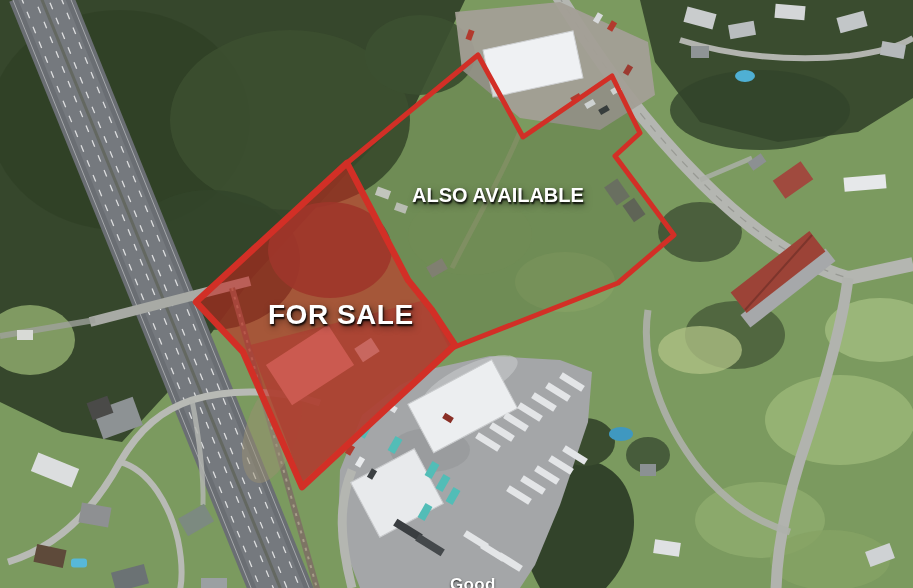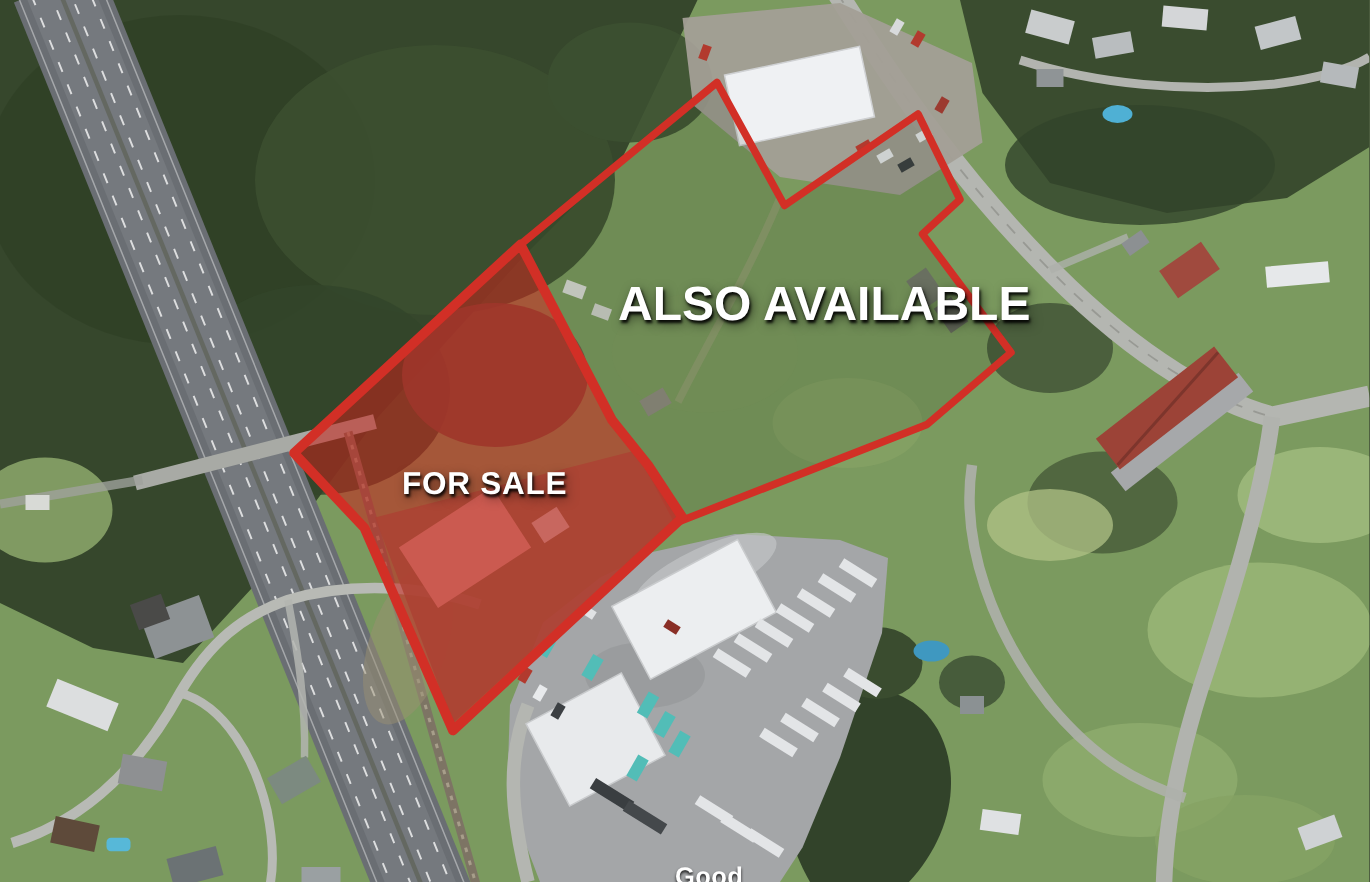--- a/index.html
+++ b/index.html
@@ -6,22 +6,22 @@
   #stage{position:relative;width:913px;height:588px;overflow:hidden;
          font-family:"Liberation Sans",sans-serif;background:#7b9a5f;}
   #stage svg{position:absolute;left:0;top:0;display:block;}
   .parcel-also{fill:var(--also-available-fill,rgba(25,40,15,.12));
                stroke:var(--parcel-outline,#d22f26);stroke-width:5;stroke-linejoin:round;}
   .parcel-forsale{fill:var(--for-sale-fill,rgba(200,32,26,.55));
                stroke:var(--parcel-outline,#d22f26);stroke-width:6.5;stroke-linejoin:round;}
   .map-label{position:absolute;color:var(--label-text,#fff);font-weight:bold;
              white-space:nowrap;letter-spacing:.5px;
              text-shadow:1px 2px 2px rgba(0,0,0,.9),2px 3px 7px rgba(0,0,0,.55);}
-  #forSaleLabel{left:268px;top:311px;font-size:21px;}
-  #alsoLabel{left:412px;top:184px;font-size:32px;letter-spacing:0;}
+  #forSaleLabel{left:268px;top:299px;font-size:28px;}
+  #alsoLabel{left:412px;top:184px;font-size:20px;letter-spacing:0;}
   #partialLabel{left:450px;top:575px;font-size:17px;letter-spacing:.3px;
                 text-shadow:0 1px 2px rgba(0,0,0,.9);}
   #shield{position:absolute;left:100px;top:216px;width:62px;height:66px;}
   .shield-banner{fill:var(--shield-banner,#c01f35);}
   .shield-field{fill:var(--shield-field,#1a4a9e);}
   .shield-txt{fill:#fff;font-family:"Liberation Sans",sans-serif;font-weight:bold;}
 </style>
 </head>
 <body>
 

